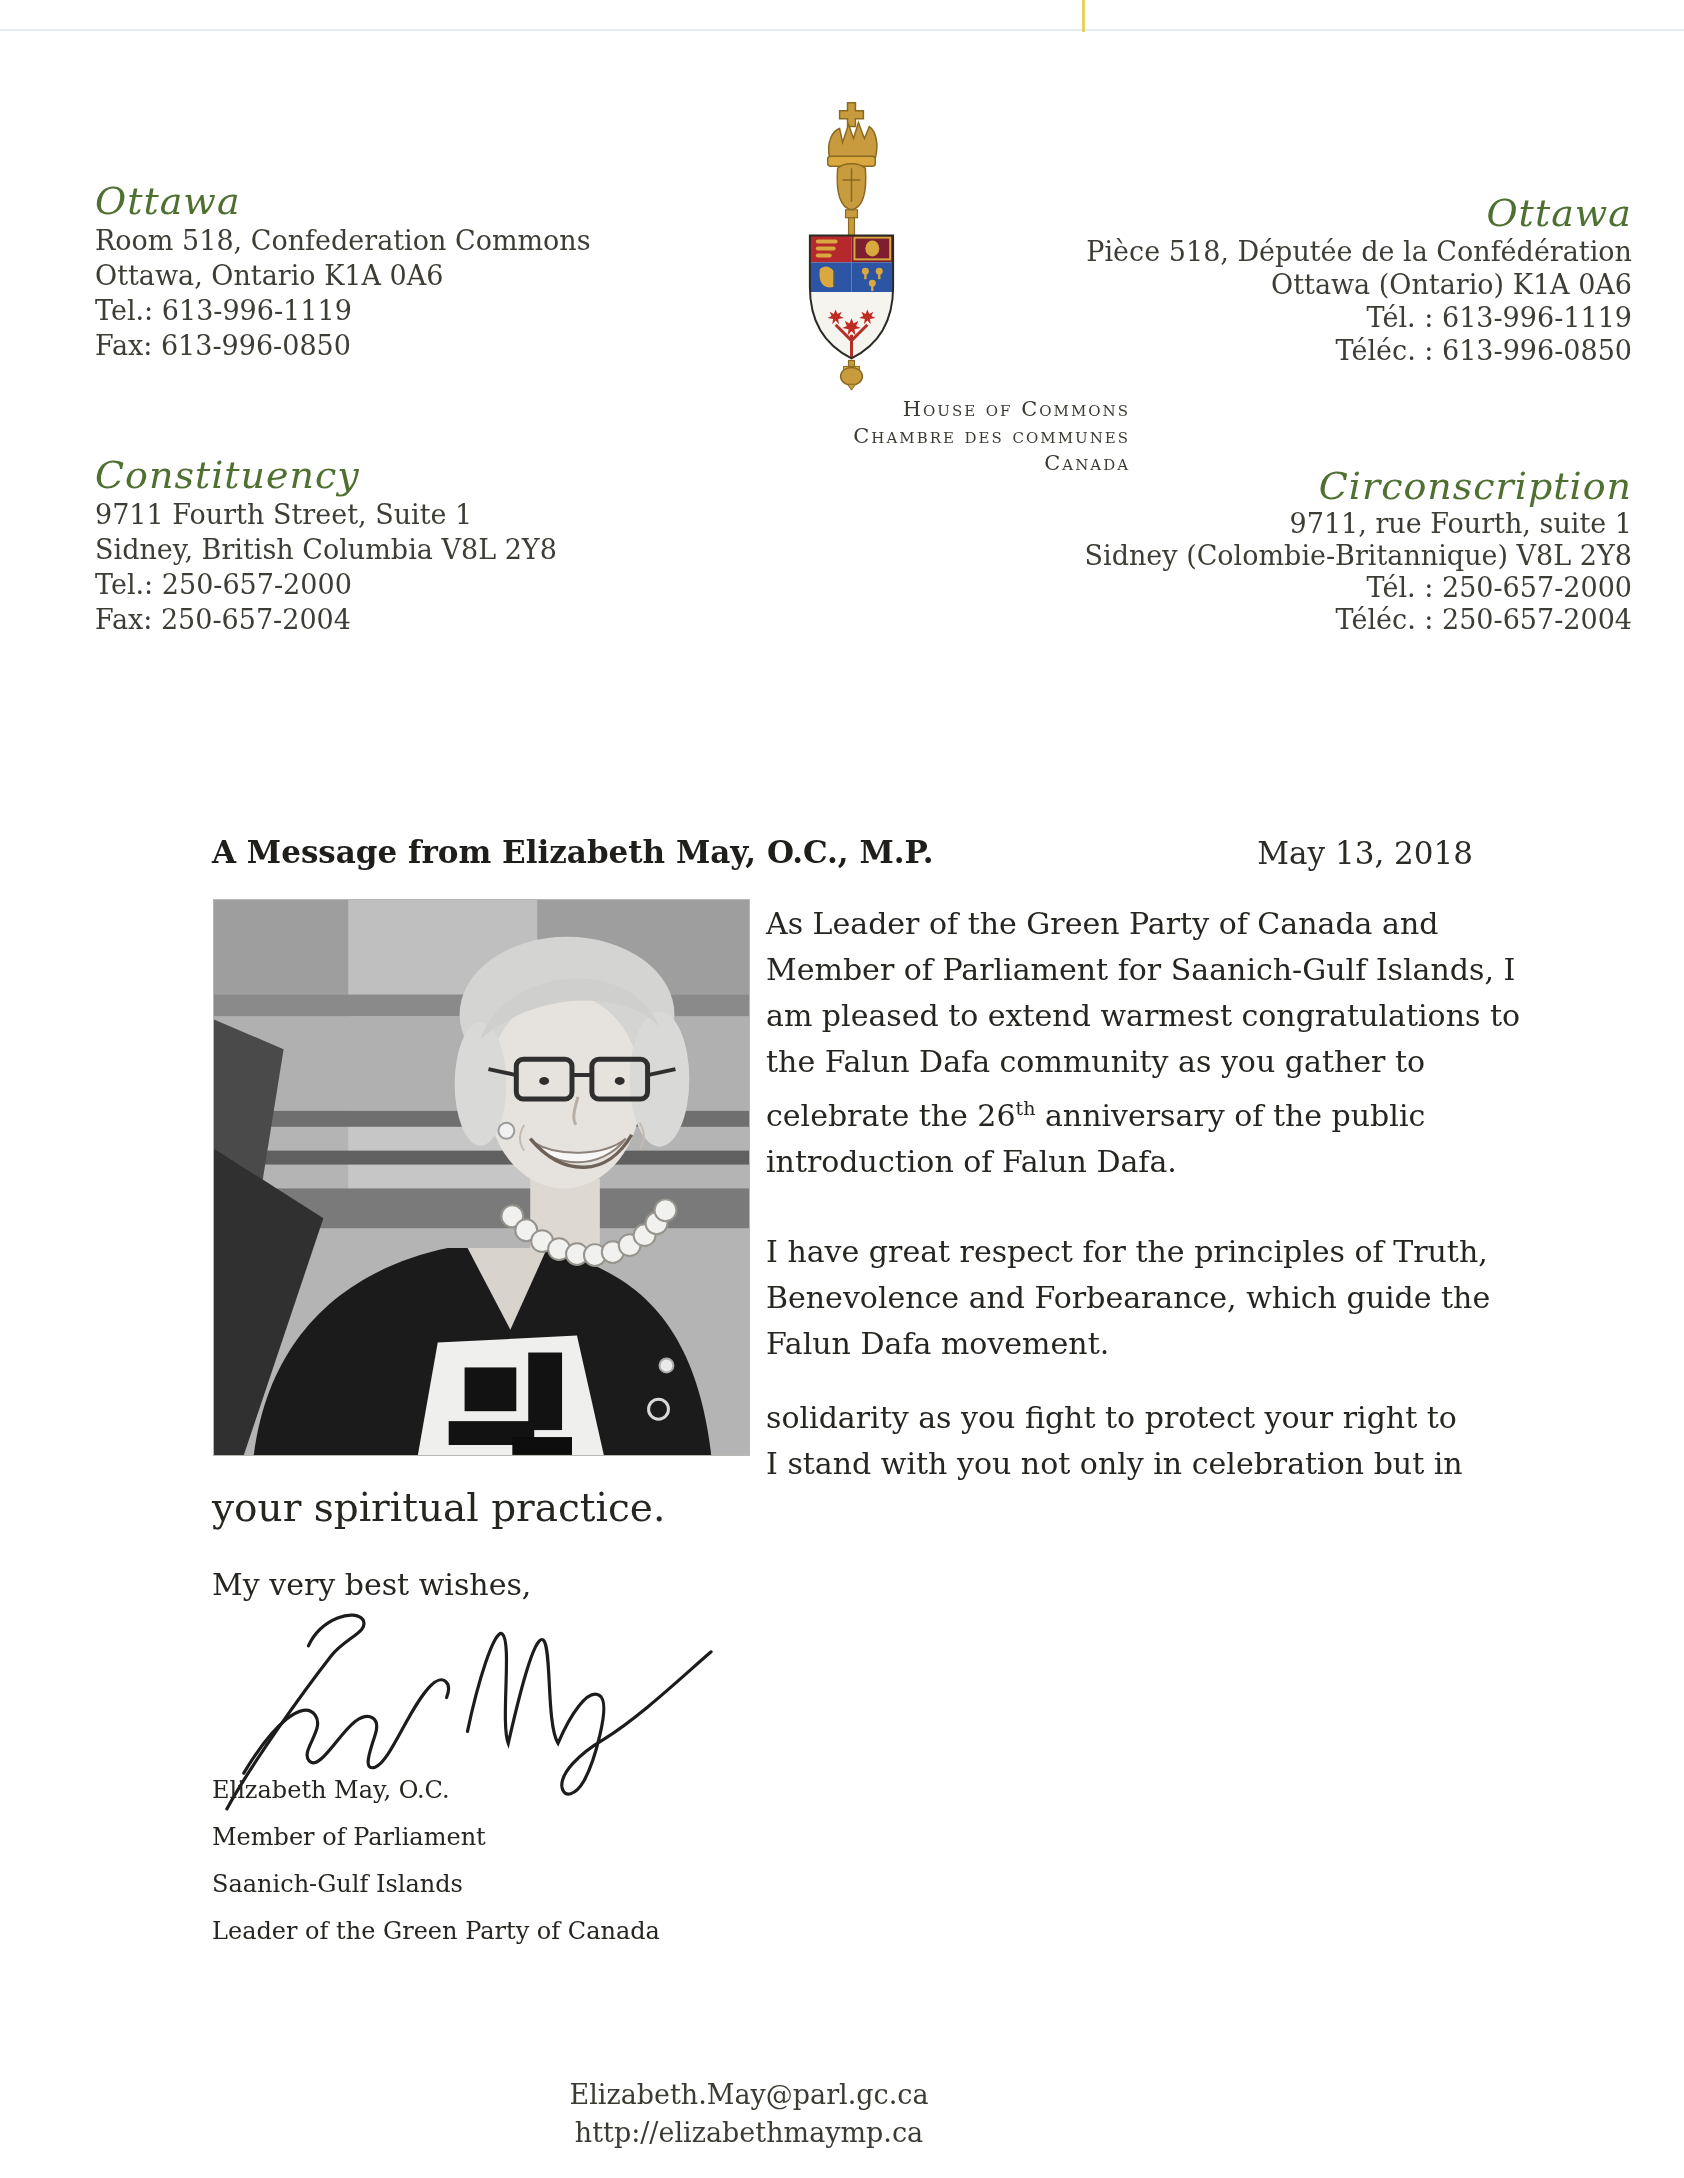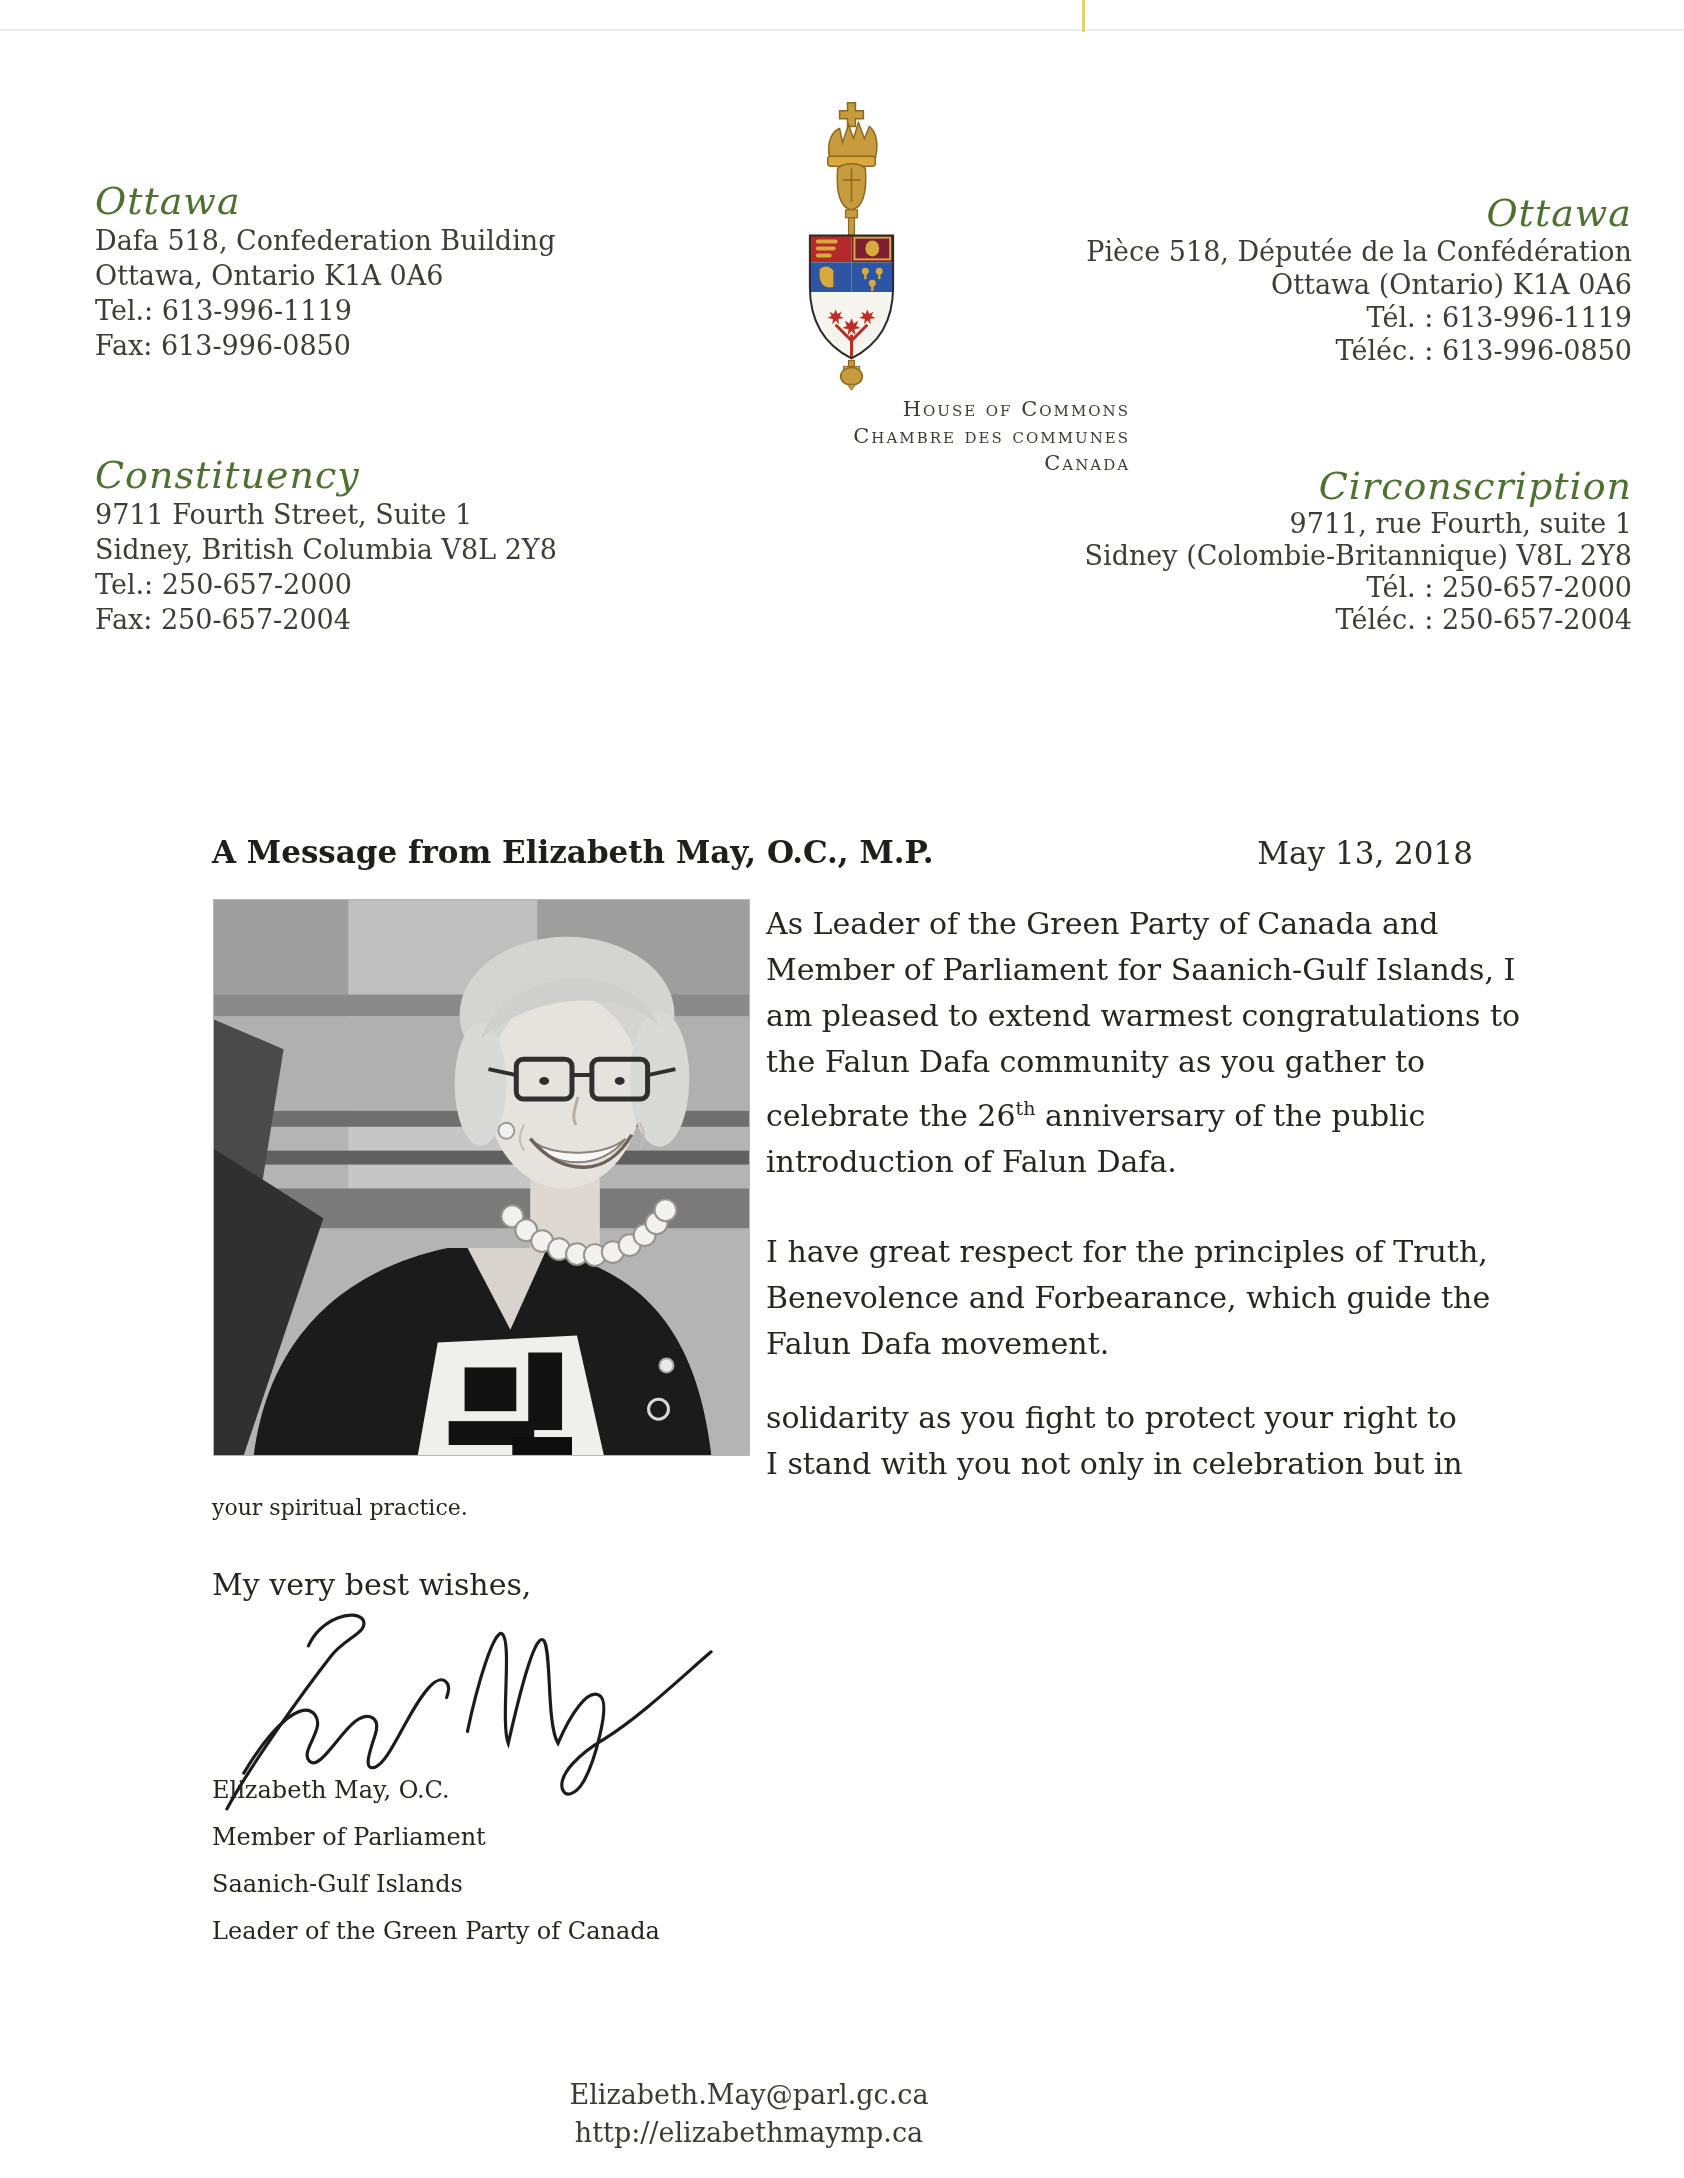--- a/index.html
+++ b/index.html
@@ -35,40 +35,40 @@
   .msg-date{position:absolute;left:1095px;top:835px;width:378px;text-align:right;font-size:31px;color:#2c2b26;white-space:nowrap;}
 
   .photo{position:absolute;left:214px;top:900px;width:535px;height:555px;outline:1px solid #b8b8b2;}
 
   .bodycol{position:absolute;left:766px;top:901px;width:736px;font-size:30px;color:#262520;}
   .bodyline{line-height:46px;white-space:nowrap;}
   .gap44{height:44px;}
   .gap28{height:28px;}
   sup{font-size:19px;}
 
-  .cont-line{position:absolute;left:212px;top:1485px;font-size:22px;line-height:46px;white-space:nowrap;}
+  .cont-line{position:absolute;left:212px;top:1485px;font-size:39px;line-height:46px;white-space:nowrap;}
   .closing{position:absolute;left:212px;top:1562px;font-size:30px;line-height:46px;white-space:nowrap;}
   .signature{position:absolute;left:204px;top:1604px;width:527px;height:209px;}
   .signoff{position:absolute;left:212px;top:1767px;font-size:24px;}
   .signoff .bodyline{line-height:47px;}
 
   .footer{position:absolute;left:0;top:2076px;width:1498px;text-align:center;color:#3c3b33;}
   .footer .f{font-size:27px;line-height:38px;white-space:nowrap;}
 </style>
 </head>
 <body>
 
 <div class="page">
 
   <div class="scanline"></div>
   <div class="scantick"></div>
 
   <div class="addr" style="left:95px;top:179px;width:458px;">
     <div class="script">Ottawa</div>
-    <div class="addr-line">Dafa 518, Confederation Building</div>
+    <div class="addr-line">Room 518, Confederation Commons</div>
     <div class="addr-line">Ottawa, Ontario K1A 0A6</div>
     <div class="addr-line">Tel.: 613-996-1119</div>
     <div class="addr-line">Fax: 613-996-0850</div>
   </div>
 
   <div class="addr right" style="right:53px;top:191px;width:597px;line-height:33px;">
     <div class="script">Ottawa</div>
     <div class="addr-line">Pièce 518, Députée de la Confédération</div>
     <div class="addr-line">Ottawa (Ontario) K1A 0A6</div>
     <div class="addr-line">Tél. : 613-996-1119</div>

